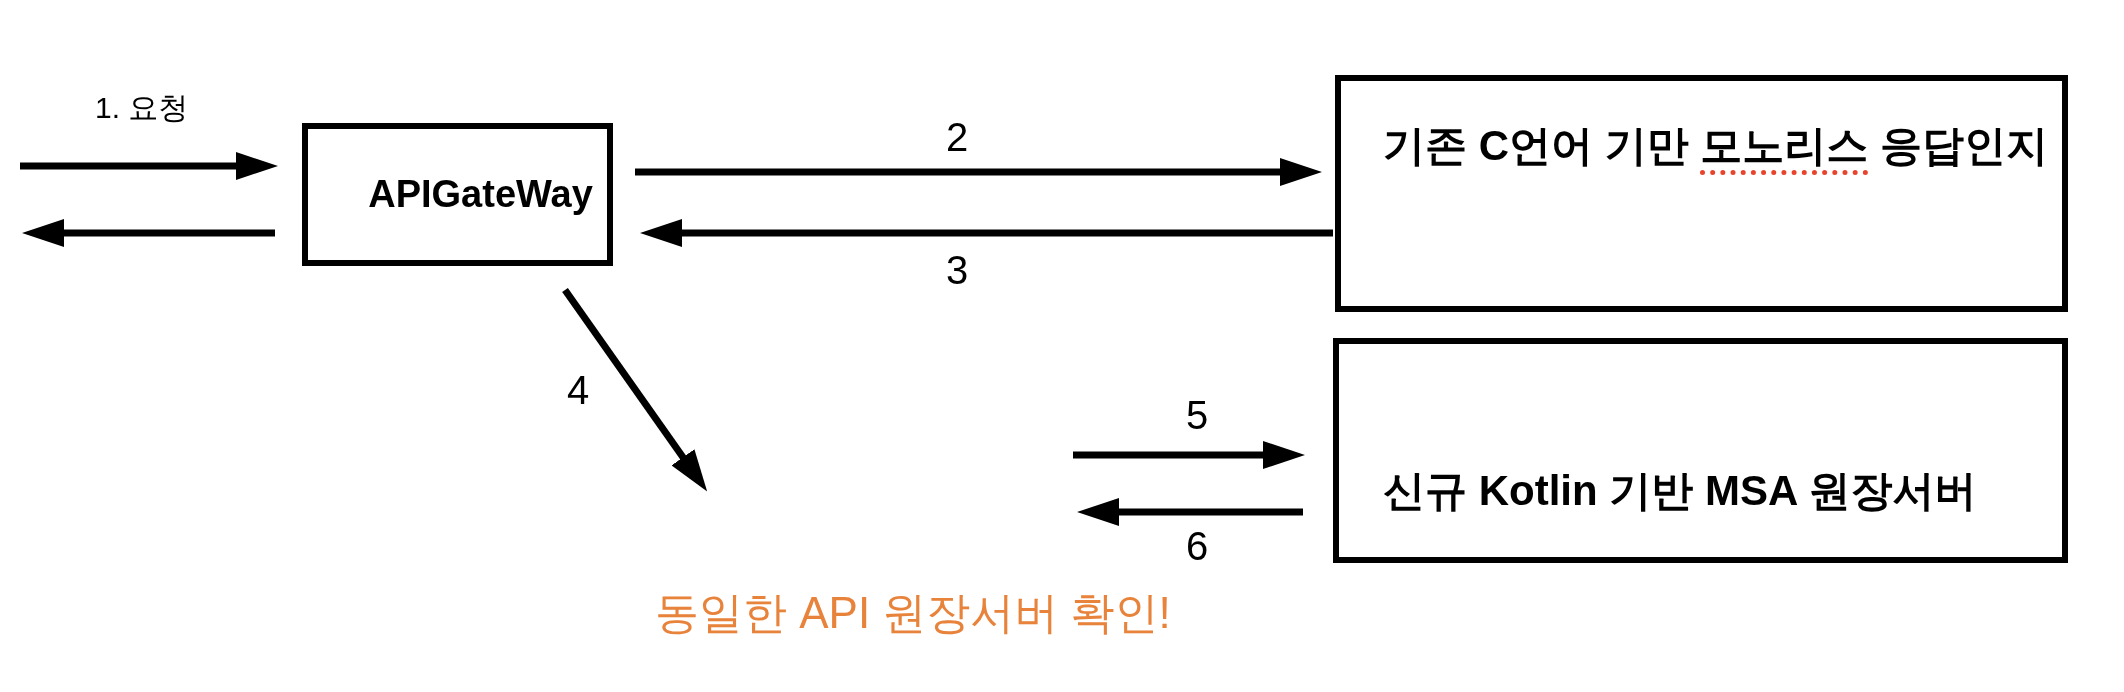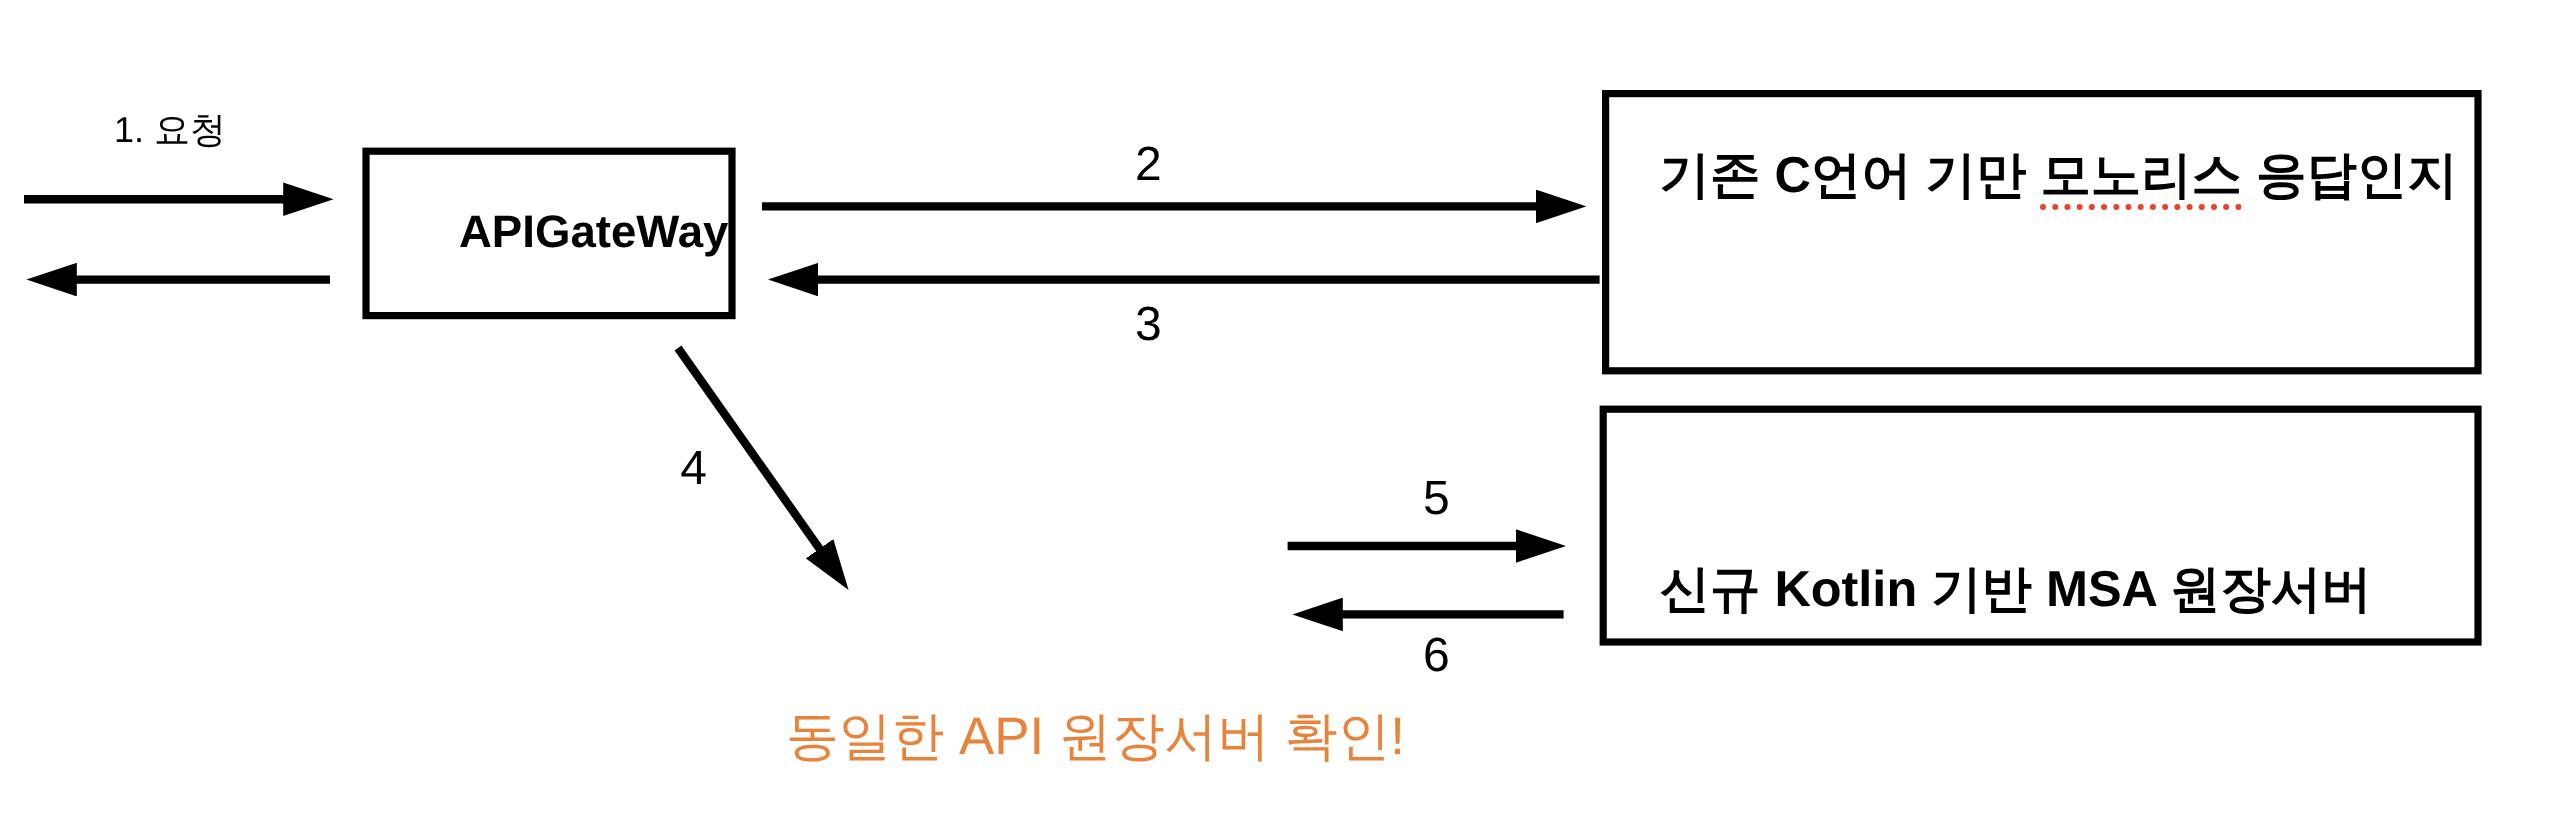--- a/index.html
+++ b/index.html
@@ -25,21 +25,21 @@
   .node-box {
     position: absolute;
     border: 6px solid #000000;
     background: #ffffff;
     box-sizing: border-box;
     display: flex;
     color: #000000;
   }
   .node-box.centered {
     align-items: center;
-    justify-content: flex-end;
+    justify-content: center;
     padding-left: 46px;
   }
   .gateway-label {
     font-weight: bold;
     font-size: 38px;
     letter-spacing: 0px;
   }
   .verifier-label {
     font-weight: bold;
     font-size: 36px;
@@ -111,20 +111,20 @@
   <div class="abs edge-label-num" style="left:1197px; top:524px;">6</div>
 
   <div class="node-box centered" style="left:302px; top:123px; width:311px; height:143px;">
     <span class="gateway-label">APIGateWay</span>
   </div>
 
   <div class="node-box" style="left:1335px; top:75px; width:733px; height:237px; padding:40px 0 0 42px;">
     <span class="server-text"><span>기존 C언어 기만 </span><span class="spell-underline">모노리스</span><span> 응답인지</span></span>
   </div>
 
-  <div class="node-box" style="left:1333px; top:338px; width:735px; height:200px; padding:122px 0 0 44px;">
+  <div class="node-box" style="left:1333px; top:338px; width:735px; height:225px; padding:122px 0 0 44px;">
     <span class="server-text">신규 Kotlin 기반 MSA 원장서버</span>
   </div>
 
 
   <div class="abs annotation" style="left:655px; top:584px;">동일한 API 원장서버 확인!</div>
 
 </div>
 
 </body></html>

